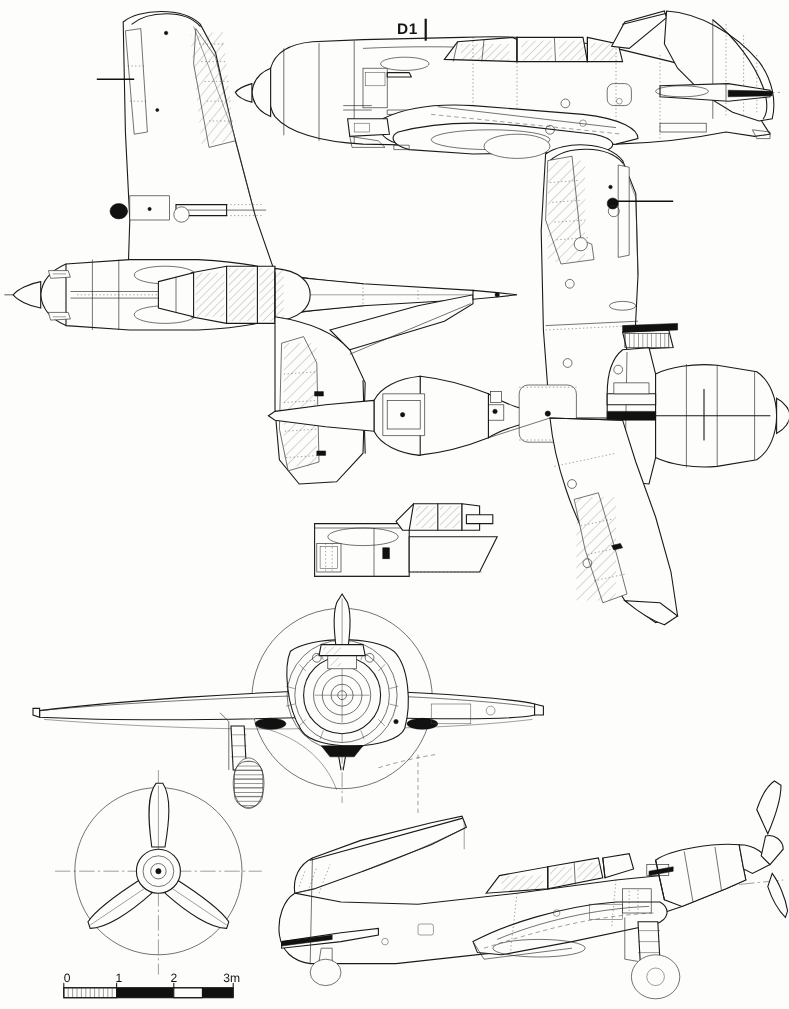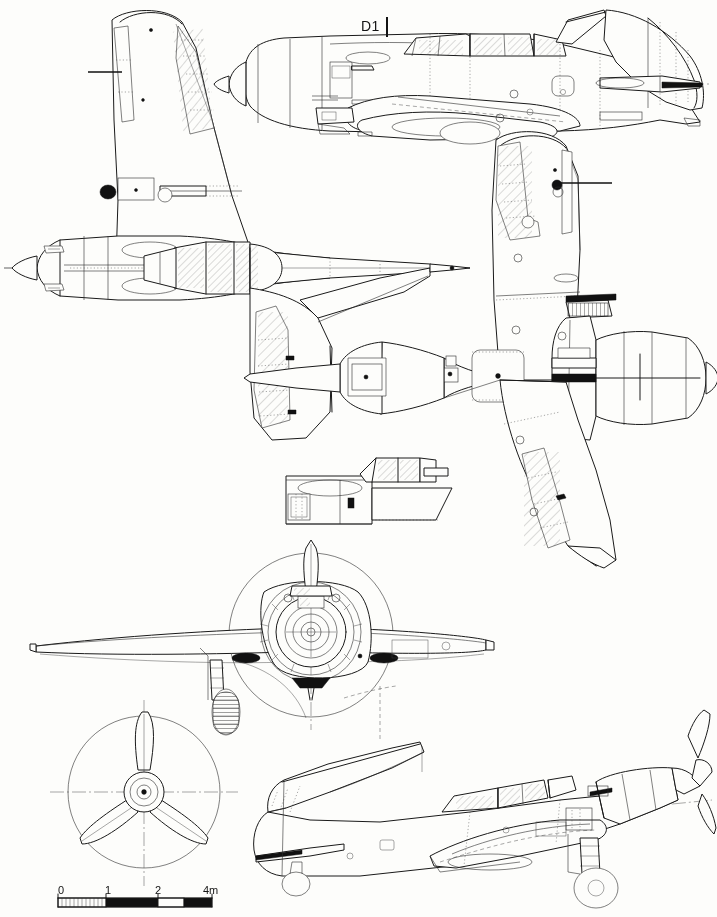--- a/index.html
+++ b/index.html
@@ -20,21 +20,21 @@
   .ln-bold{fill:none;stroke:#111;stroke-width:1.35;}
   .fill-w{fill:#fdfdfb;stroke:#1a1a1a;stroke-width:1;}
   .fill-w-thin{fill:#fdfdfb;stroke:#2b2b2b;stroke-width:0.6;}
   .fill-k{fill:#111;stroke:#111;stroke-width:0.5;}
   .dashc{stroke-dasharray:14 3 2 3;}
   .dash{stroke-dasharray:4 3;}
   .dotted{stroke-dasharray:1.2 2.2;}
   .hatch-l{stroke:#4a4a4a;stroke-width:0.4;}
   .lbl{
     position:absolute;font-family:"Liberation Sans", sans-serif;
-    font-weight:normal;color:#141414;white-space:nowrap;
+    font-weight:bold;color:#141414;white-space:nowrap;
   }
   #d1lbl{left:361px;top:18px;font-size:14px;letter-spacing:0.5px;}
   #d1tick{position:absolute;left:386px;top:17px;width:2px;height:20px;background:#141414;}
   .scalenum{
     position:absolute;font-family:"Liberation Sans", sans-serif;
     font-size:11px;color:#141414;
   }
   #sc0{left:58px;top:884px;}
   #sc1{left:105px;top:884px;}
   #sc2{left:155px;top:884px;}
@@ -549,15 +549,15 @@
     </g>
 
   </svg>
 
   <div class="lbl" id="d1lbl">D1</div>
   <div id="d1tick"></div>
 
   <div class="scalenum" id="sc0">0</div>
   <div class="scalenum" id="sc1">1</div>
   <div class="scalenum" id="sc2">2</div>
-  <div class="scalenum" id="sc3">4m</div>
+  <div class="scalenum" id="sc3">3m</div>
 
 </div>
 
 </body></html>

